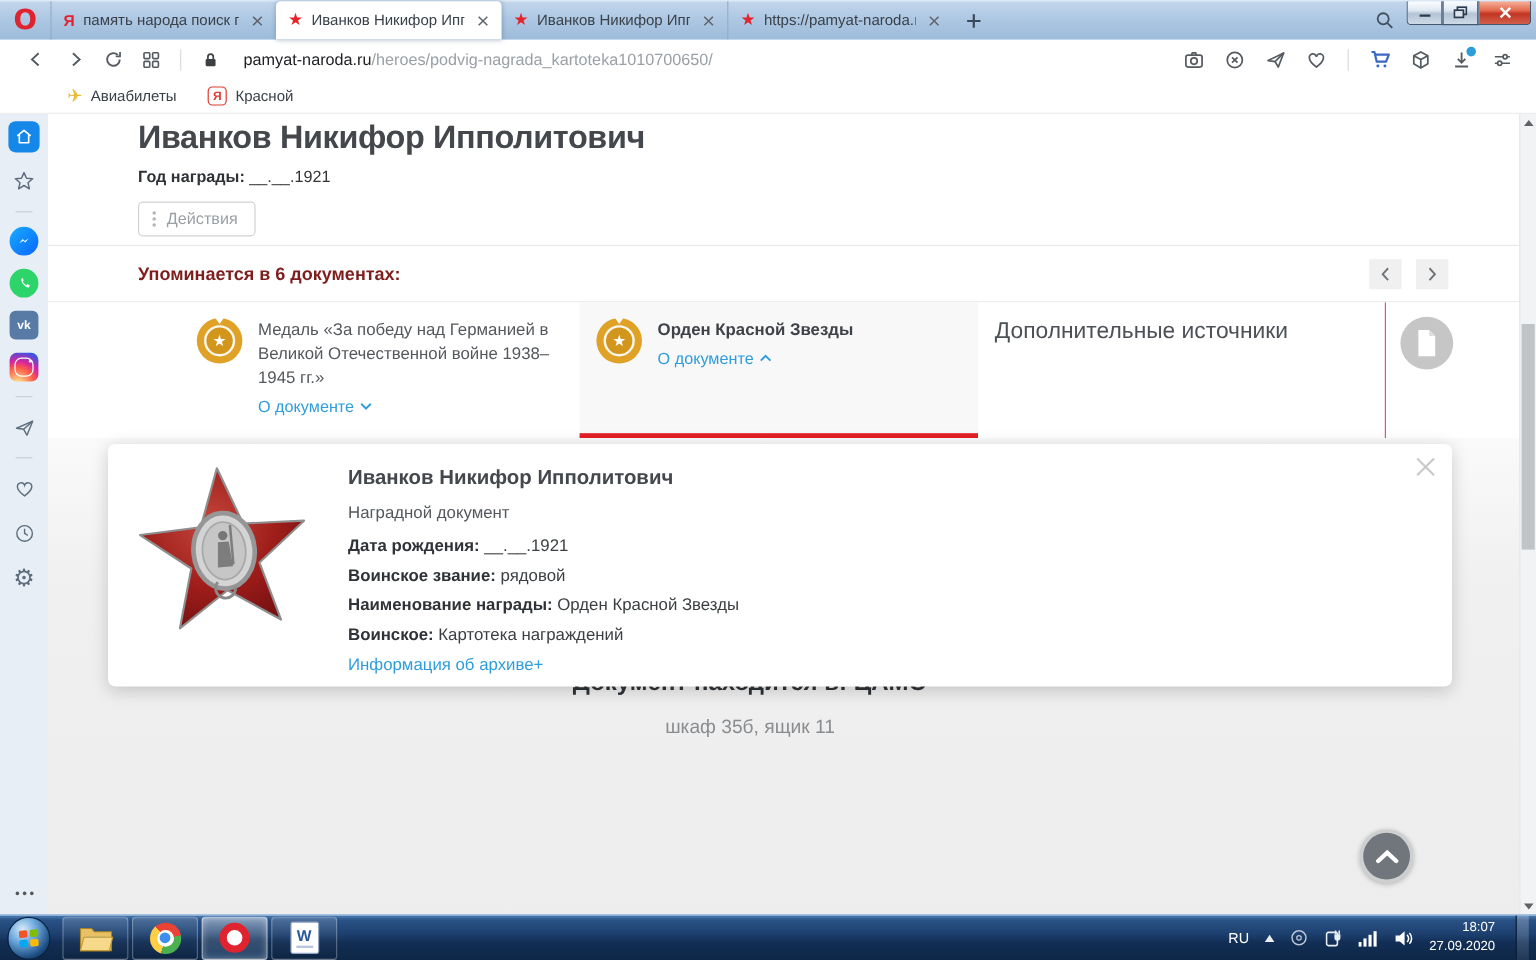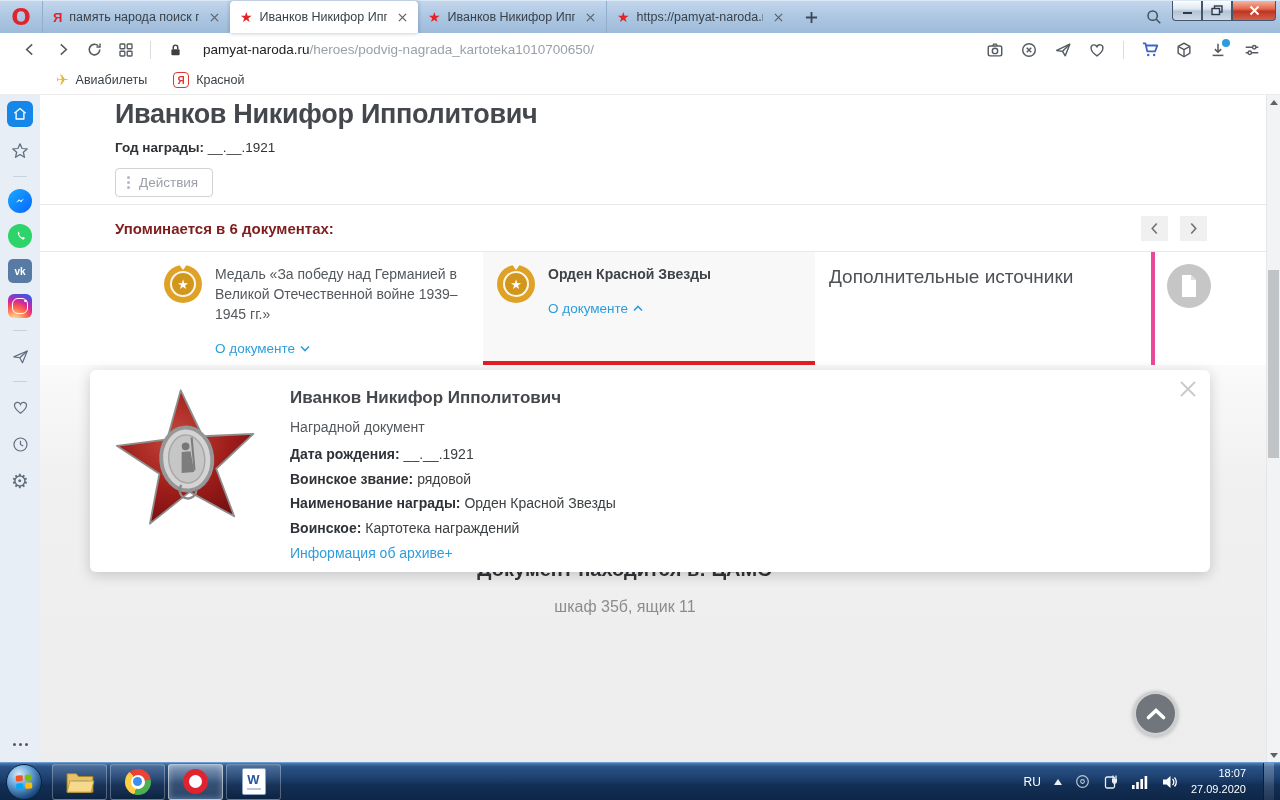--- a/index.html
+++ b/index.html
@@ -106,34 +106,34 @@
   .mentions-bar h2 { font-size:15px; font-weight:bold; color:#7f1d1d; }
   .carousel-arrows { position:absolute; right:59px; top:11px; display:flex; gap:12px; }
   .car-btn { width:27px; height:25px; background:#f0f0f0; display:flex; align-items:center;
     justify-content:center; cursor:pointer; }
 
   .cards-row { position:absolute; top:157px; left:0; right:0; height:113px; background:#fff;
     display:flex; padding-left:110px; }
   .card { display:flex; align-items:flex-start; cursor:pointer; }
   .card1 { width:333px; }
   .card2 { width:332px; background:#f8f8f8; border-bottom:4px solid #e31e24; }
-  .card3 { width:340px; border-right:4px solid #ec4899; padding:14px 0 0 14px; }
+  .card3 { width:340px; border-right:1px solid #ec4899; padding:14px 0 0 14px; }
   .card4 { flex:1; padding:12px 0 0 12px; }
   .medal { width:38px; height:38px; border-radius:50%; background:#dfa226; position:relative;
     flex:none; margin:13px 13px 0 14px; display:flex; align-items:center; justify-content:center; }
   .medal::before { content:""; position:absolute; top:-2px; left:50%; transform:translateX(-50%);
     border-left:5px solid transparent; border-right:5px solid transparent;
     border-top:7px solid var(--notch,#fff); }
   .medal-inner { width:26px; height:26px; border-radius:50%; background:#d2961c;
     border:2px solid rgba(255,255,255,.92); display:flex; align-items:center; justify-content:center; }
   .medal-inner span { font-family:"DejaVu Sans",sans-serif; font-size:13px; color:#fff; line-height:1; }
   .card-text { padding-top:13px; }
   .card-title { font-size:14px; color:#54585c; line-height:1.42; width:272px; }
   .card2 .card-title { font-weight:bold; color:#3f4347; }
-  .doc-link { display:inline-flex; align-items:center; gap:5px; margin-top:16px;
+  .doc-link { display:inline-flex; align-items:center; gap:5px; margin-top:6px;
     font-size:13.5px; color:#2f9ddb; cursor:pointer; }
   .card3-title { font-size:19px; color:#4d5156; }
   .gray-doc-circle { width:44px; height:44px; border-radius:50%; background:#c6c6c6;
     display:flex; align-items:center; justify-content:center; }
 
   .gray-zone { position:absolute; top:270px; left:0; right:0; bottom:0;
     background:linear-gradient(180deg,#fafafa 0%,#f0f0f0 30%,#ededed 100%); }
 
   .loc-heading { position:absolute; top:463px; left:0; right:56px; text-align:center;
     font-size:20px; font-weight:bold; color:#2f3337; z-index:1; }
@@ -477,21 +477,21 @@
       </section>
 
       <section class="cards-row">
         <div class="card card1" style="--notch:#fff;">
           <span class="medal">
               <span class="medal-inner">
                 <span>★</span>
               </span>
             </span>
           <div class="card-text">
-            <div class="card-title">Медаль «За победу над Германией в Великой Отечественной войне 1939–1945 гг.»</div>
+            <div class="card-title">Медаль «За победу над Германией в Великой Отечественной войне 1938–1945 гг.»</div>
             <span class="doc-link">
               <span>О документе</span>
               <svg width="10" height="7" viewBox="0 0 10 7" fill="none" stroke="#2f9ddb" stroke-width="1.6">
                   <path d="M1 1.5 L5 5.5 L9 1.5"></path>
                 </svg>
             </span>
           </div>
         </div>
 
         <div class="card card2" style="--notch:#f8f8f8;">

